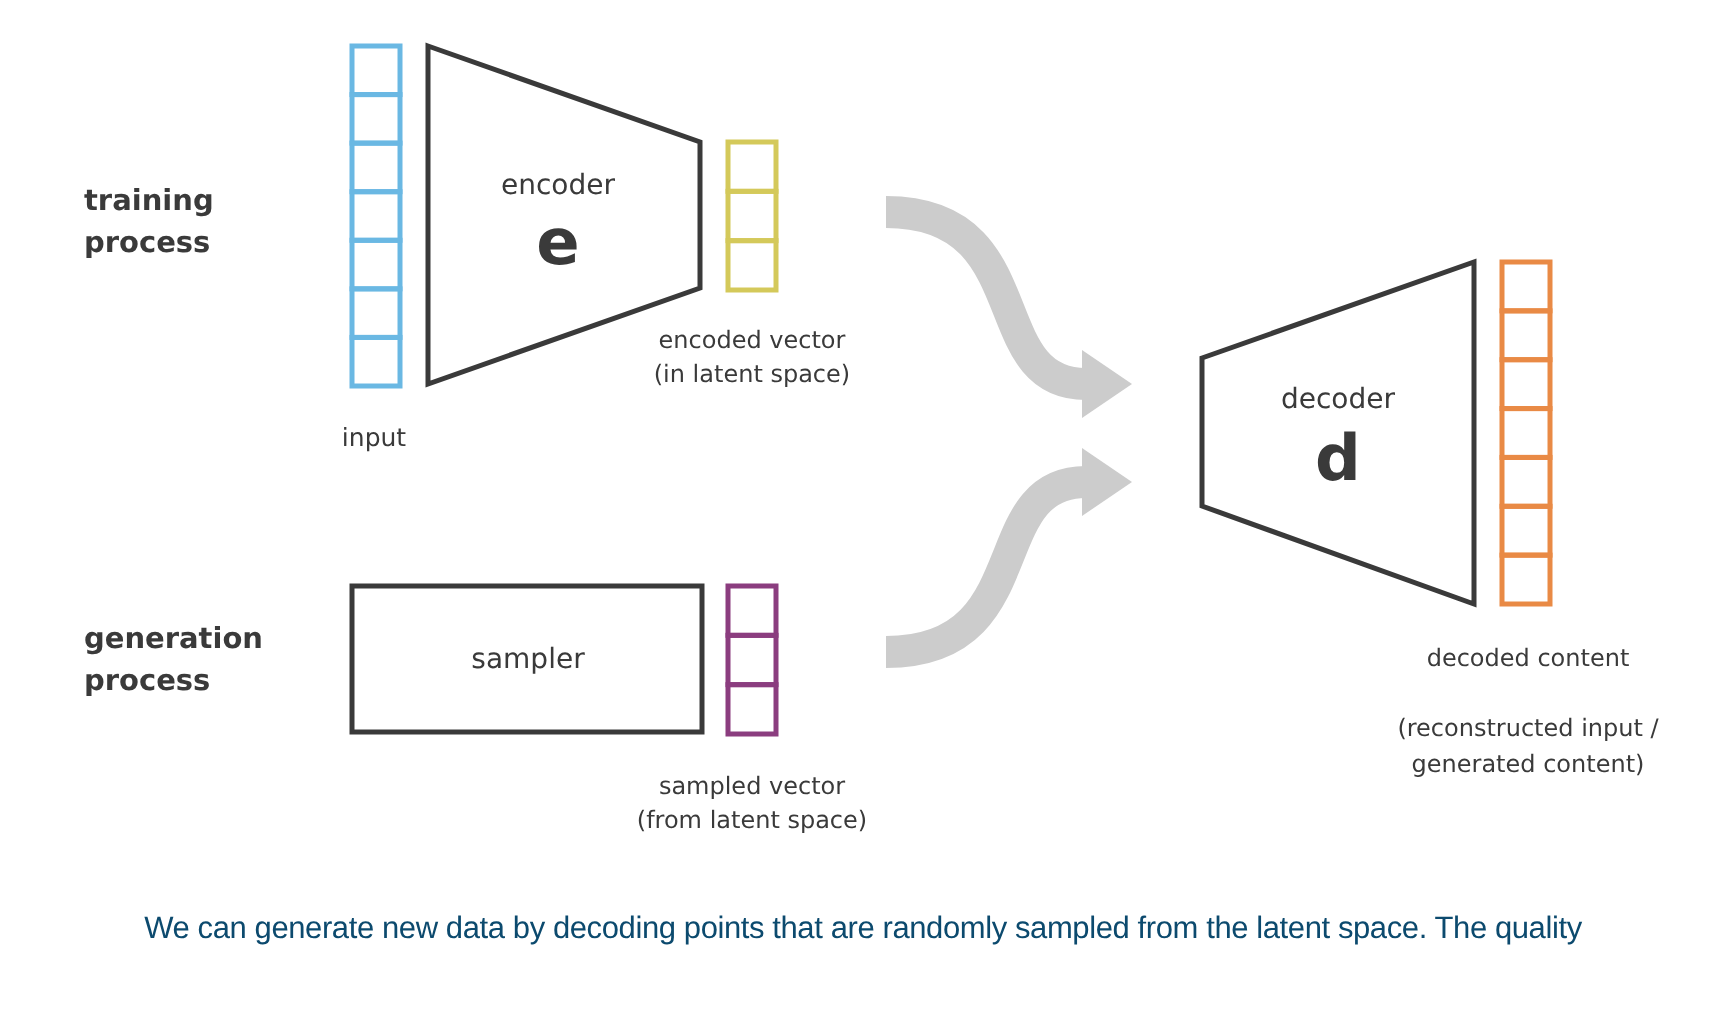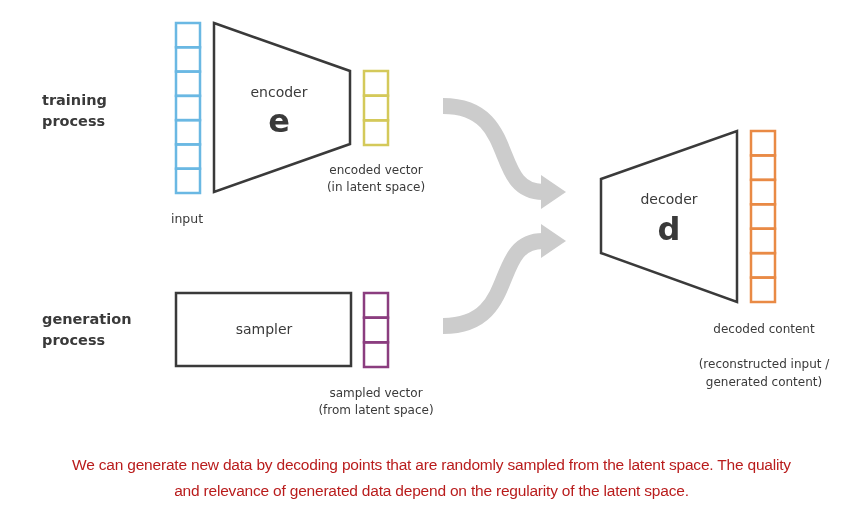--- a/index.html
+++ b/index.html
@@ -3,21 +3,21 @@
   <meta charset="utf-8">
   <style>
     html, body { margin: 0; padding: 0; background: #ffffff; }
     body { width: 863px; height: 508px; position: relative; overflow: hidden;
            font-family: "DejaVu Sans", sans-serif; color: #3a3a3a; }
     svg#diagram { position: absolute; left: 0; top: 0; }
     .lbl { font-family: "DejaVu Sans", sans-serif; fill: #3a3a3a; }
     .bold { font-weight: bold; }
     .caption { position: absolute; left: 0; top: 452px; width: 863px; text-align: center;
                font-family: "Liberation Sans", sans-serif; font-size: 15.5px; line-height: 26px;
-               color: #b91c1c; letter-spacing: -0.2px; }
+               color: #0c4a6e; letter-spacing: -0.2px; }
     .caption div { white-space: nowrap; }
   </style>
 </head>
 <body>
 
 <svg id="diagram" width="863" height="440" viewBox="0 0 863 440">
 
   <g>
     <text class="lbl bold" x="42" y="105" font-size="14.5">training</text>
     <text class="lbl bold" x="42" y="126" font-size="14.5">process</text>
@@ -83,14 +83,13 @@
       <rect x="751" y="253.14285714285714" width="24" height="24.428571428571427" fill="none" stroke="#e98a45" stroke-width="2.5"></rect>
       <rect x="751" y="277.57142857142856" width="24" height="24.428571428571427" fill="none" stroke="#e98a45" stroke-width="2.5"></rect>
     </g>
   <text class="lbl" x="764" y="333" font-size="12" text-anchor="middle">decoded content</text>
   <text class="lbl" x="764" y="368" font-size="12" text-anchor="middle">(reconstructed input /</text>
   <text class="lbl" x="764" y="386" font-size="12" text-anchor="middle">generated content)</text>
 </svg>
 
 <div class="caption">
   <div>We can generate new data by decoding points that are randomly sampled from the latent space. The quality</div>
-  <div>and relevance of generated data depend on the regularity of the latent space.</div>
 </div>
 
 </body></html>

